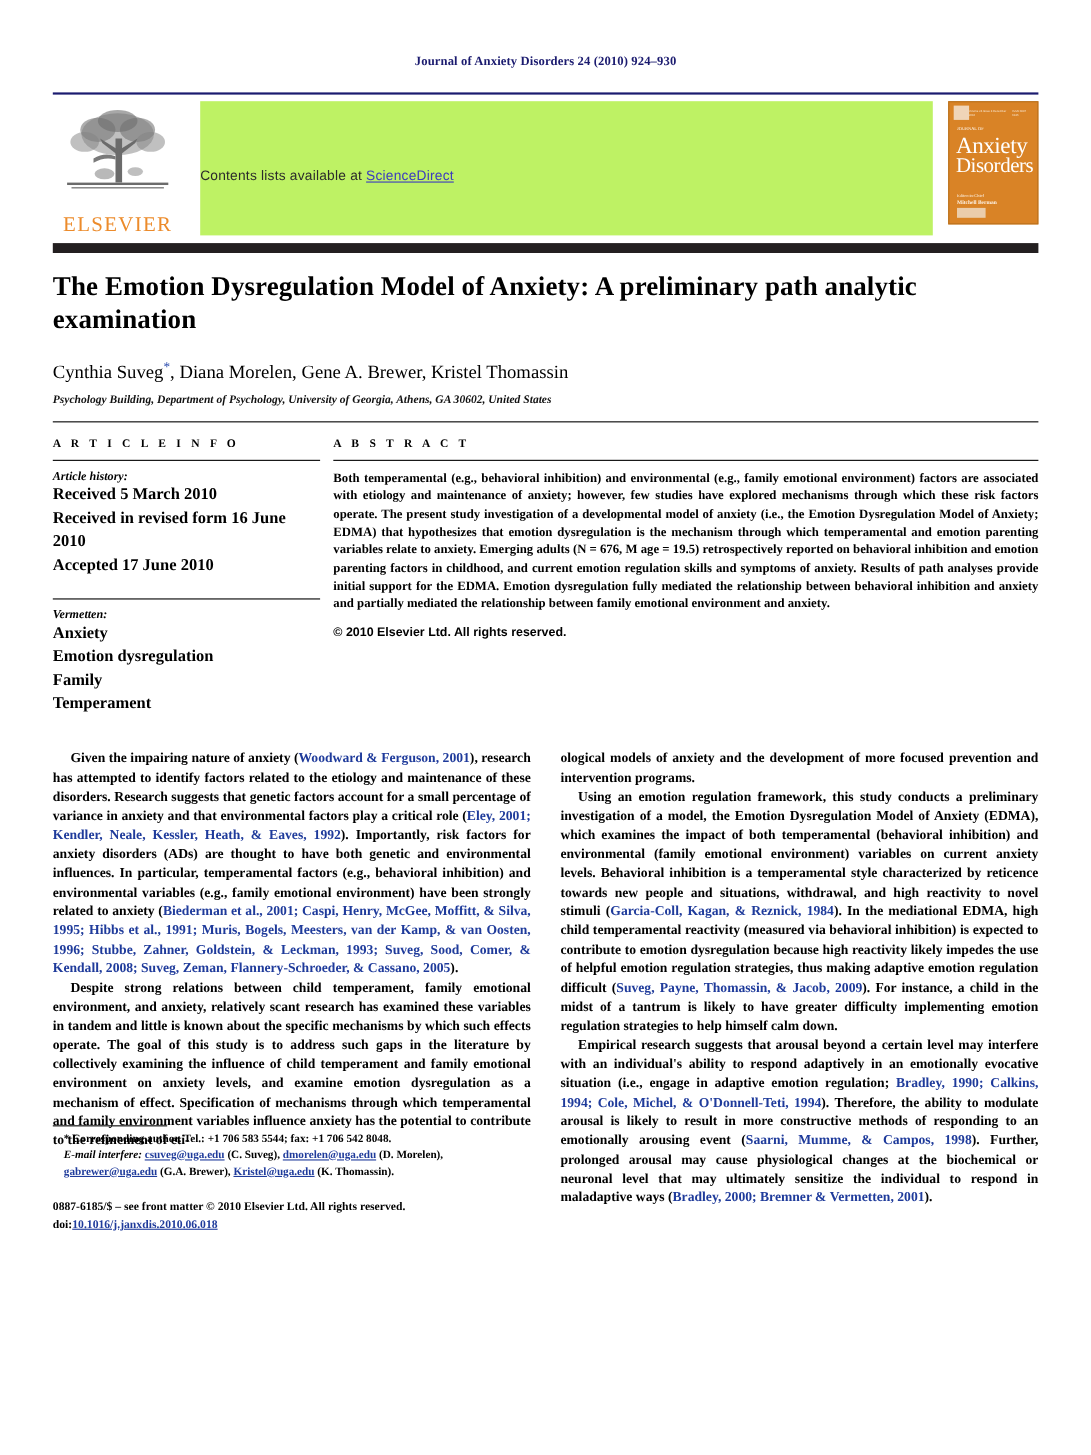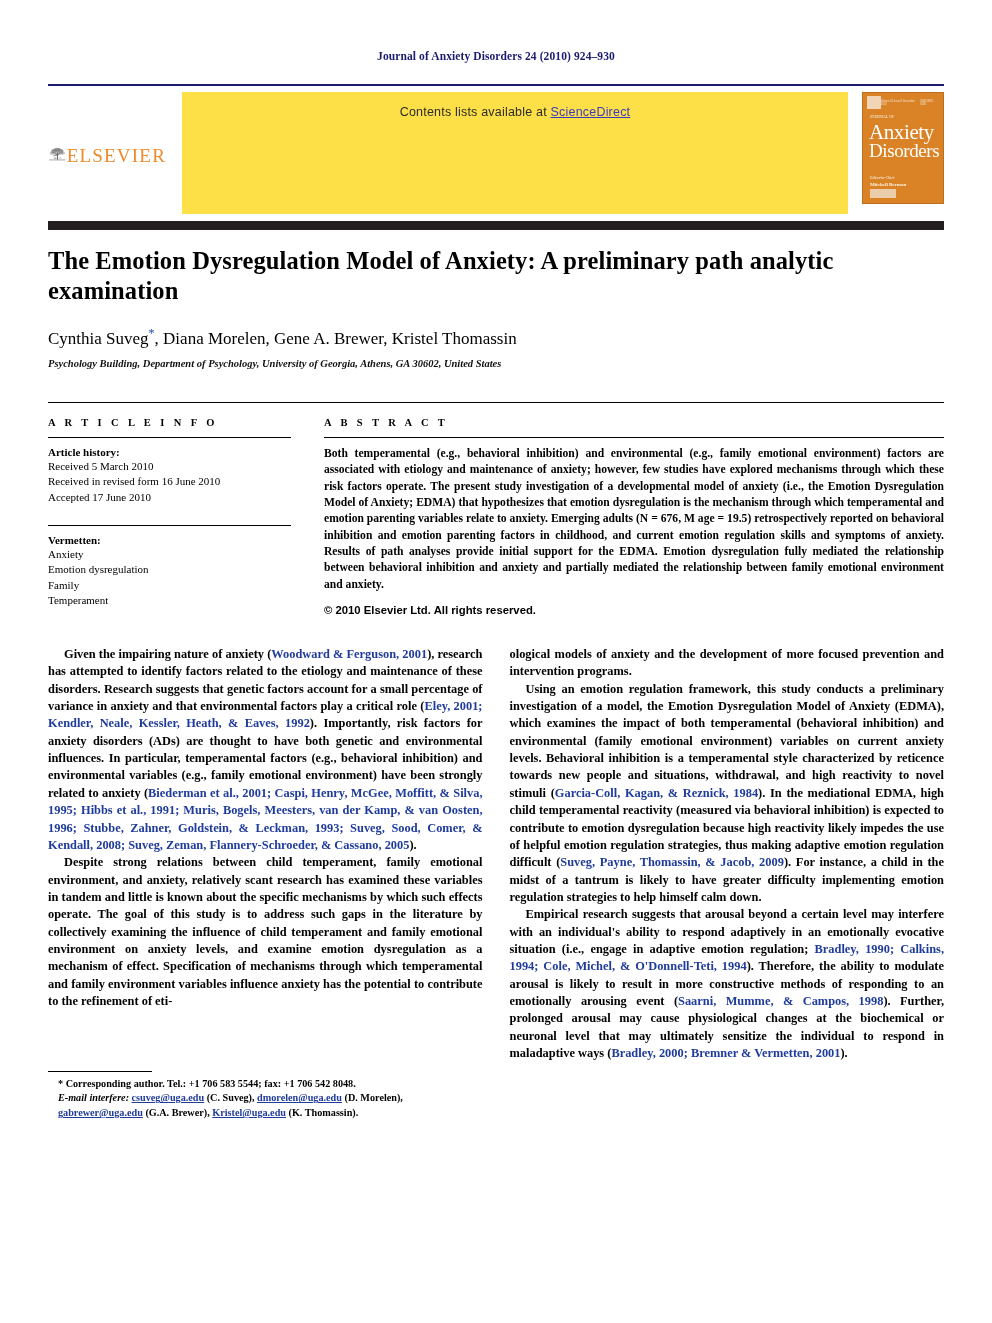--- a/index.html
+++ b/index.html
@@ -40,44 +40,44 @@
     border-top: 2.5px solid #1b1b6f;
     padding-top: 6px;
     display: flex;
     align-items: stretch;
     height: 122px;
   }
   .elsevier-block {
     width: 118px;
     flex: 0 0 118px;
     display: flex;
-    flex-direction: row;
+    flex-direction: column;
     align-items: center;
-    justify-content: center;
+    justify-content: space-between;
     padding-top: 4px;
   }
   .elsevier-tree {
     width: 104px;
     height: 88px;
     display: block;
   }
   .elsevier-word {
     font-family: "Liberation Serif", serif;
     font-size: 19px;
     letter-spacing: 1.2px;
     color: #ec8b2b;
     line-height: 1;
     margin-top: 1px;
   }
   .journal-band {
     flex: 1 1 auto;
-    background: #fde047;
+    background: #bef264;
     margin: 0 10px 0 16px;
     display: flex;
-    flex-direction: column;
+    flex-direction: row;
     align-items: center;
     padding-top: 13px;
     box-sizing: border-box;
   }
   .contents-line {
     font-family: "Liberation Sans", sans-serif;
     font-size: 12.5px;
     color: #2b2b2b;
     letter-spacing: 0.2px;
   }
@@ -183,49 +183,50 @@
     font-family: "Liberation Serif", serif;
     font-style: italic;
     font-weight: bold;
     font-size: 10.5px;
     margin-top: 9px;
     color: #111;
   }
 
   
   .infoblock {
-    margin-top: 33px;
+    margin-top: 14px;
     border-top: 1.6px solid #000;
     padding-top: 14px;
     display: flex;
-    gap: 33px;
+    gap: 12px;
   }
   .col-info { flex: 0 0 243px; }
   .col-abs  { flex: 1 1 auto; }
 
   .sec-head {
     font-family: "Liberation Serif", serif;
     font-weight: bold;
     font-size: 10.5px;
     letter-spacing: 3.4px;
   }
   .hr-thin {
     border-top: 1.2px solid #000;
     margin: 9px 0 8px 0;
   }
   .meta-label {
     font-family: "Liberation Serif", serif;
+    font-style: italic;
     font-weight: bold;
     font-size: 11px;
     margin-bottom: 1px;
   }
   .meta-line {
     font-family: "Liberation Serif", serif;
-    font-weight: normal;
-    font-size: 11px;
+    font-weight: bold;
+    font-size: 15px;
     line-height: 1.42;
   }
   .kw-gap { height: 10px; }
 
   .abstract-text {
     font-family: "Liberation Serif", serif;
     font-weight: bold;
     font-size: 11.6px;
     line-height: 1.41;
     text-align: justify;
@@ -392,15 +393,19 @@
         <p><span>Empirical research suggests that arousal beyond a certain level may interfere with an individual's ability to respond adaptively in an emotionally evocative situation (i.e., engage in adaptive emotion regulation; </span><span class="cite">Bradley, 1990; Calkins, 1994; Cole, Michel, &amp; O'Donnell-Teti, 1994</span><span>). Therefore, the ability to modulate arousal is likely to result in more constructive methods of responding to an emotionally arousing event (</span><span class="cite">Saarni, Mumme, &amp; Campos, 1998</span><span>). Further, prolonged arousal may cause physiological changes at the biochemical or neuronal level that may ultimately sensitize the individual to respond in maladaptive ways (</span><span class="cite">Bradley, 2000; Bremner &amp; Vermetten, 2001</span><span>).</span></p>
       </div>
   </div>
 
   <div class="footnote-wrap">
     <div class="fn-rule"></div>
     <div class="fn">
       <span class="indent1">* Corresponding author. Tel.: +1 706 583 5544; fax: +1 706 542 8048.</span><br>
       <span class="indent1"><em>E-mail interfere:</em> <span id="email-list"><a href="#" class="mail">csuveg@uga.edu</a><span> (C. Suveg), </span><a href="#" class="mail">dmorelen@uga.edu</a><span> (D. Morelen), </span><a href="#" class="mail">gabrewer@uga.edu</a><span> (G.A. Brewer), </span><a href="#" class="mail">Kristel@uga.edu</a><span> (K. Thomassin).</span></span></span>
     </div>
+    <div class="issn">
+      <span>0887-6185/$ – see front matter © 2010 Elsevier Ltd. All rights reserved.</span><br>
+      <span>doi:</span><a class="doi" href="#">10.1016/j.janxdis.2010.06.018</a>
+    </div>
   </div>
 
 </div>
 
 </body></html>

